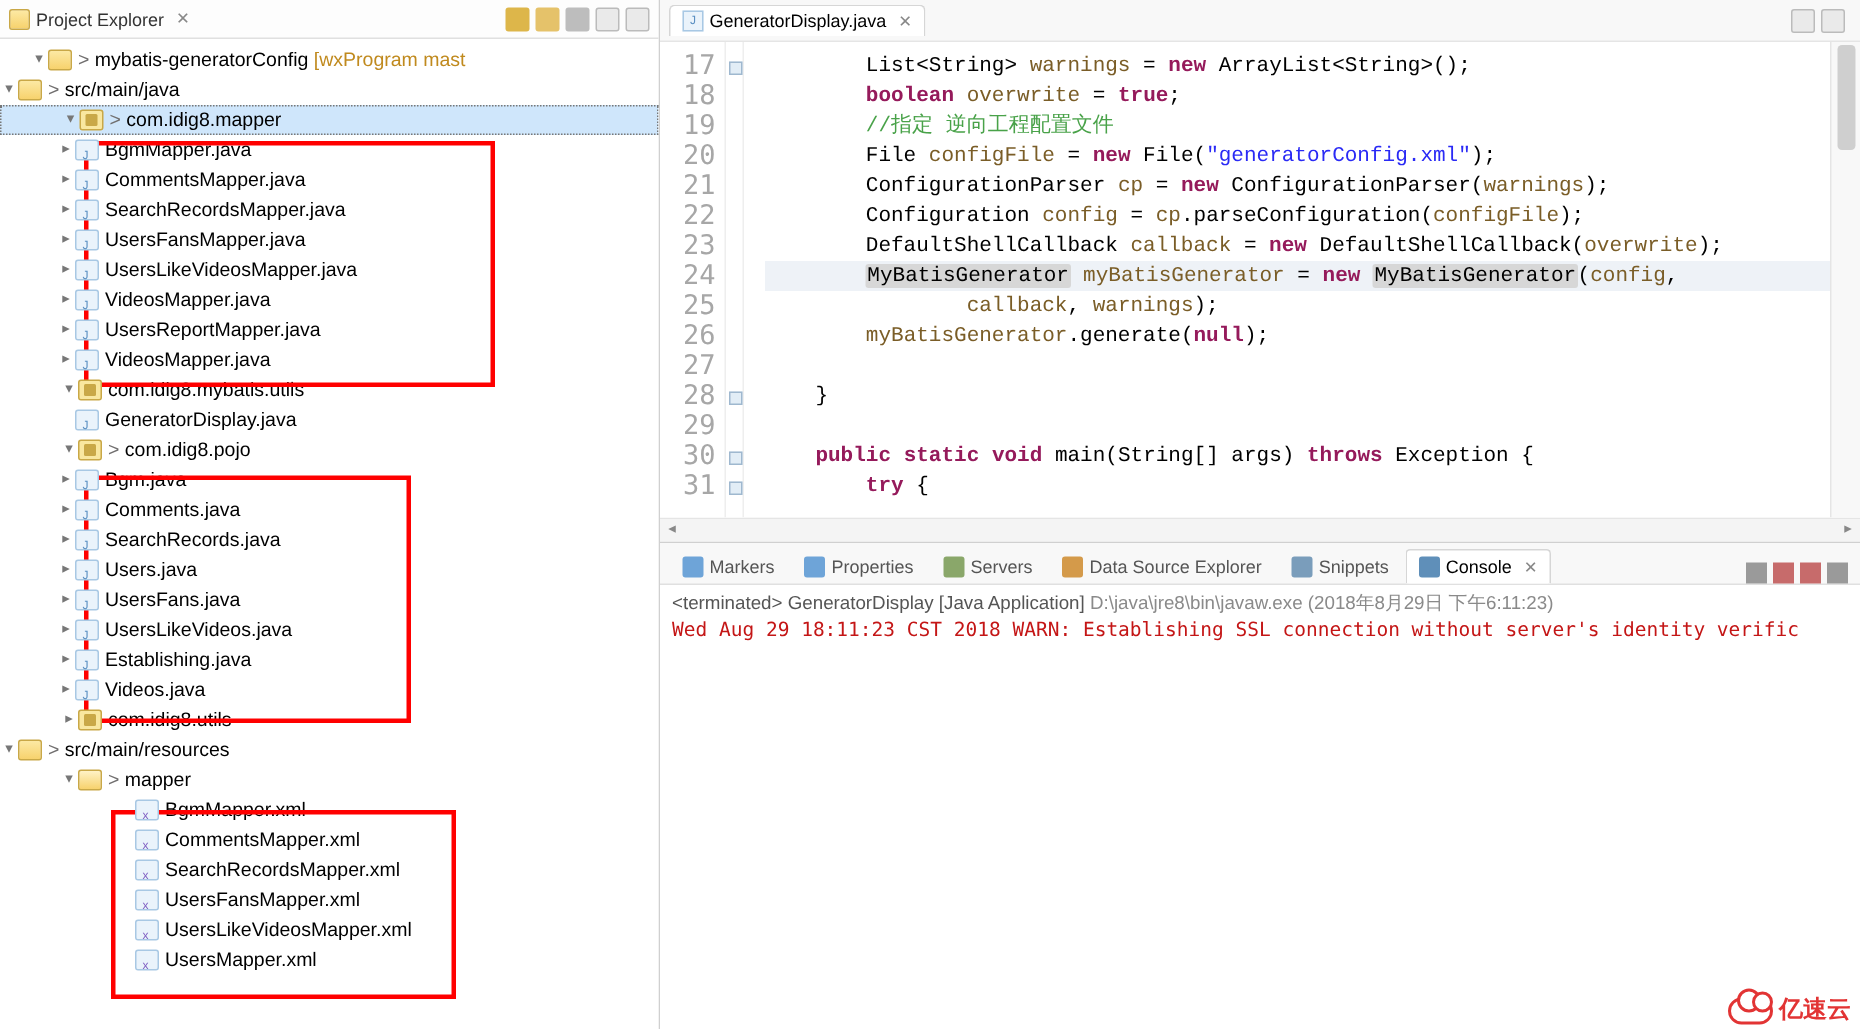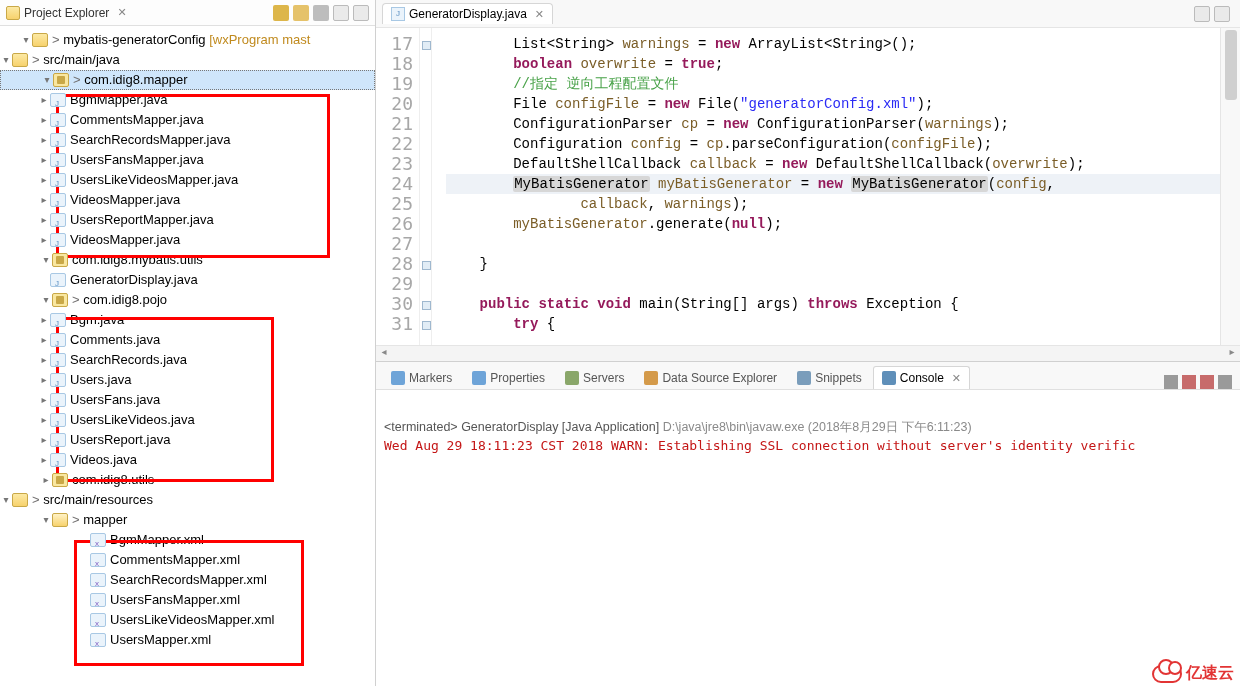--- a/index.html
+++ b/index.html
@@ -1,18 +1,18 @@
 <!DOCTYPE html>
 <html><head>
 <meta charset="utf-8">
 <style>
 * { box-sizing: border-box; margin: 0; padding: 0; }
 body { font-family: "Segoe UI", Tahoma, sans-serif; font-size: 13px; background: #fff; width: 1240px; height: 686px; overflow: hidden; position: relative; }
 .ide { display: flex; width: 100%; height: 100%; }
-.left-panel { width: 376px; border-right: 1px solid #d0d0d0; display: flex; flex-direction: column; background: #f8f8f8; }
+.left-panel { width: 440px; border-right: 1px solid #d0d0d0; display: flex; flex-direction: column; background: #f8f8f8; }
 .view-header { display: flex; align-items: center; background: #fdfdfd; border-bottom: 1px solid #e0e0e0; height: 26px; padding-left: 6px; }
 .view-title { font-size: 12px; color: #333; display: flex; align-items: center; gap: 4px; }
 .view-title .fold-icon { width: 14px; height: 14px; background: linear-gradient(#fce9a4,#f7d26d); border: 1px solid #c9a847; border-radius: 2px; display:inline-block; }
 .close-x { color: #888; font-size: 11px; margin-left: 4px; }
 .view-toolbar { margin-left: auto; display: flex; gap: 4px; padding-right: 6px; }
 .tb-icon { width: 16px; height: 16px; border-radius: 2px; display: inline-block; }
 .tb-icon.link { background: #ddb64a; }
 .tb-icon.sync { background: #e5c26a; }
 .tb-icon.menu { background: #bdbdbd; }
 .tb-icon.min { background: #eaeaea; border:1px solid #bbb; }
@@ -63,21 +63,21 @@
 .hscroll .harrow { width:16px; text-align:center; color:#888; font-size:10px;}
 .hscroll .htrack { flex:1;}
 .bottom-panel { flex: 1; display: flex; flex-direction: column; }
 .btab-bar { height: 28px; display: flex; align-items: flex-end; background: #f8f8f8; border-bottom: 1px solid #e0e0e0; padding-left: 6px; gap: 2px; }
 .btab { display: flex; align-items: center; gap: 4px; padding: 4px 8px; font-size: 12px; color: #555; cursor: pointer; border:1px solid transparent; border-bottom:none; border-radius:3px 3px 0 0;}
 .btab.active { background: #fff; border-color:#d6d6d6; color:#000; }
 .btab .bicon { width: 14px; height: 14px; display:inline-block; border-radius:2px;}
 .btoolbar { margin-left: auto; display:flex; gap:4px; padding-right:8px; align-items:center;}
 .btoolbar .bic { width:14px; height:14px; display:inline-block;}
 .console-body { flex:1; background:#fff; padding: 4px 8px; font-family: Consolas, monospace; font-size: 13px; overflow:hidden;}
-.console-status { color:#555; margin-bottom:2px; font-family: "Segoe UI", sans-serif; font-size:12.5px;margin-top:25px;}
+.console-status { color:#555; margin-bottom:2px; font-family: "Segoe UI", sans-serif; font-size:12.5px;}
 .console-status .gray { color:#8a8a8a;}
 .console-line { color: #c41616; white-space: pre; }
 .logo { position: absolute; right: 6px; bottom: 2px; font-size: 16px; color: #e23434; font-weight: bold; display:flex; align-items:center; gap:4px;}
 .logo .cloud { width:30px; height:18px; border:2px solid #e23434; border-radius:10px; position:relative;}
 .logo .cloud::before { content:""; position:absolute; width:12px; height:12px; border:2px solid #e23434; border-radius:50%; top:-8px; left:4px; background:#fff;}
 .logo .cloud::after { content:""; position:absolute; width:10px; height:10px; border:2px solid #e23434; border-radius:50%; top:-6px; left:14px; background:#fff;}
 .pad-0 { padding-left: 20px; } .pad-1 { } .pad-2 { padding-left: 40px; }
 .pad-3 { padding-left: 38px; } .pad-4 { padding-left: 78px; }
 </style>
 </head>
@@ -201,21 +201,21 @@
           <span class="tlabel">UsersFans.java</span>
         </div>
         <div class="tree-row pad-3">
           <span class="chev closed"></span>
           <span class="ticon java"></span>
           <span class="tlabel">UsersLikeVideos.java</span>
         </div>
         <div class="tree-row pad-3">
           <span class="chev closed"></span>
           <span class="ticon java"></span>
-          <span class="tlabel">UsersReport.java</span>
+          <span class="tlabel">Establishing.java</span>
         </div>
         <div class="tree-row pad-3">
           <span class="chev closed"></span>
           <span class="ticon java"></span>
           <span class="tlabel">Videos.java</span>
         </div>
         <div class="tree-row pad-2">
           <span class="chev closed"></span>
           <span class="ticon pkg"></span>
           <span class="tlabel">com.idig8.utils</span>

